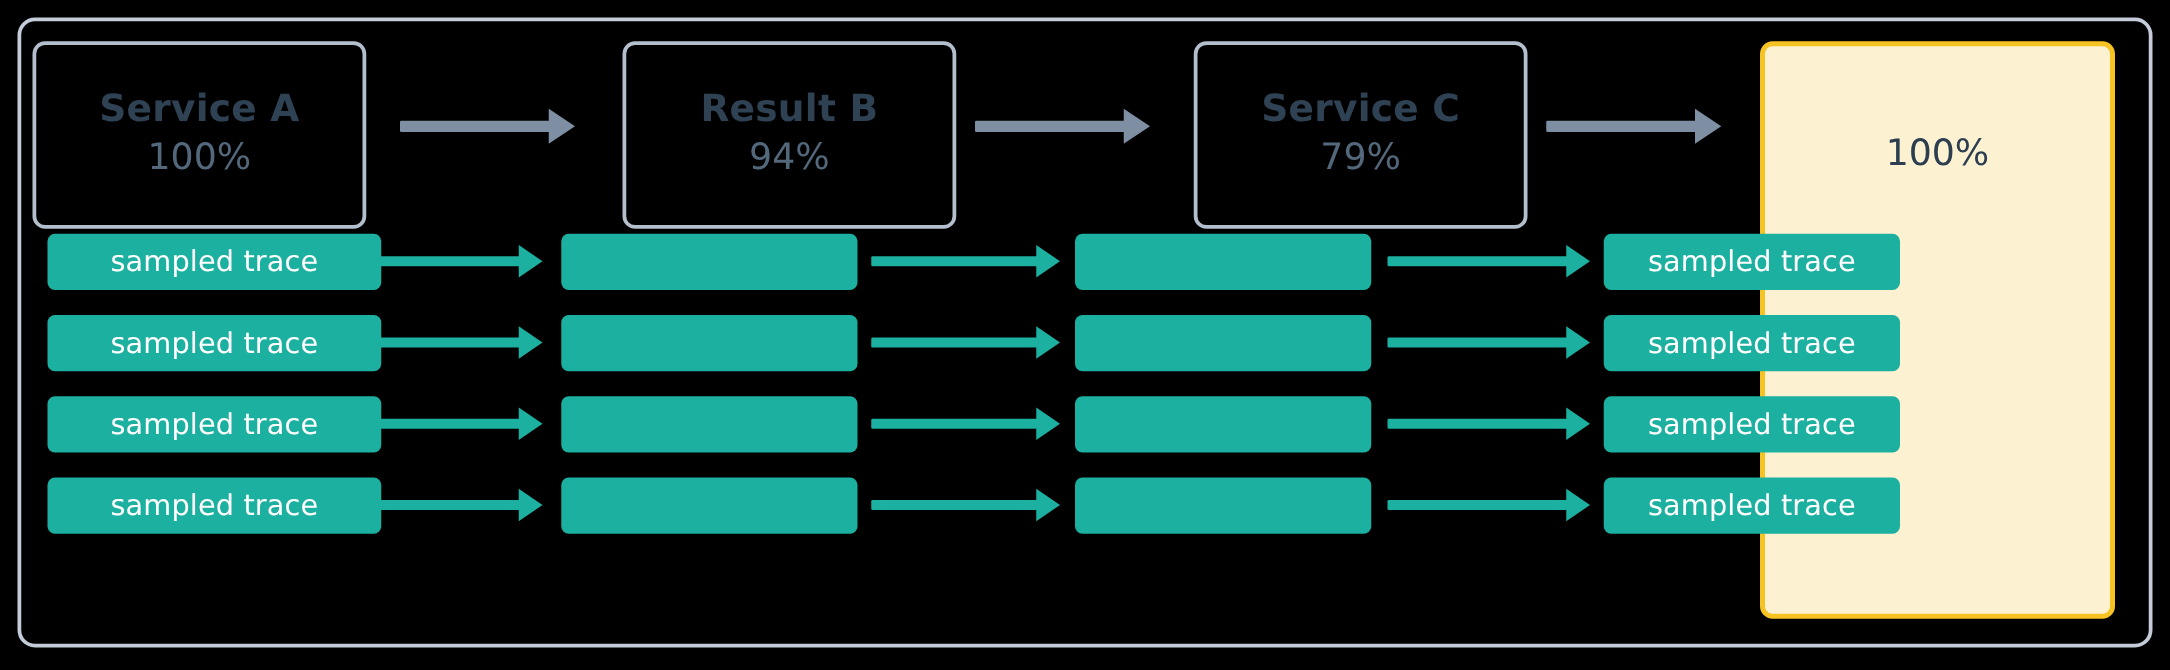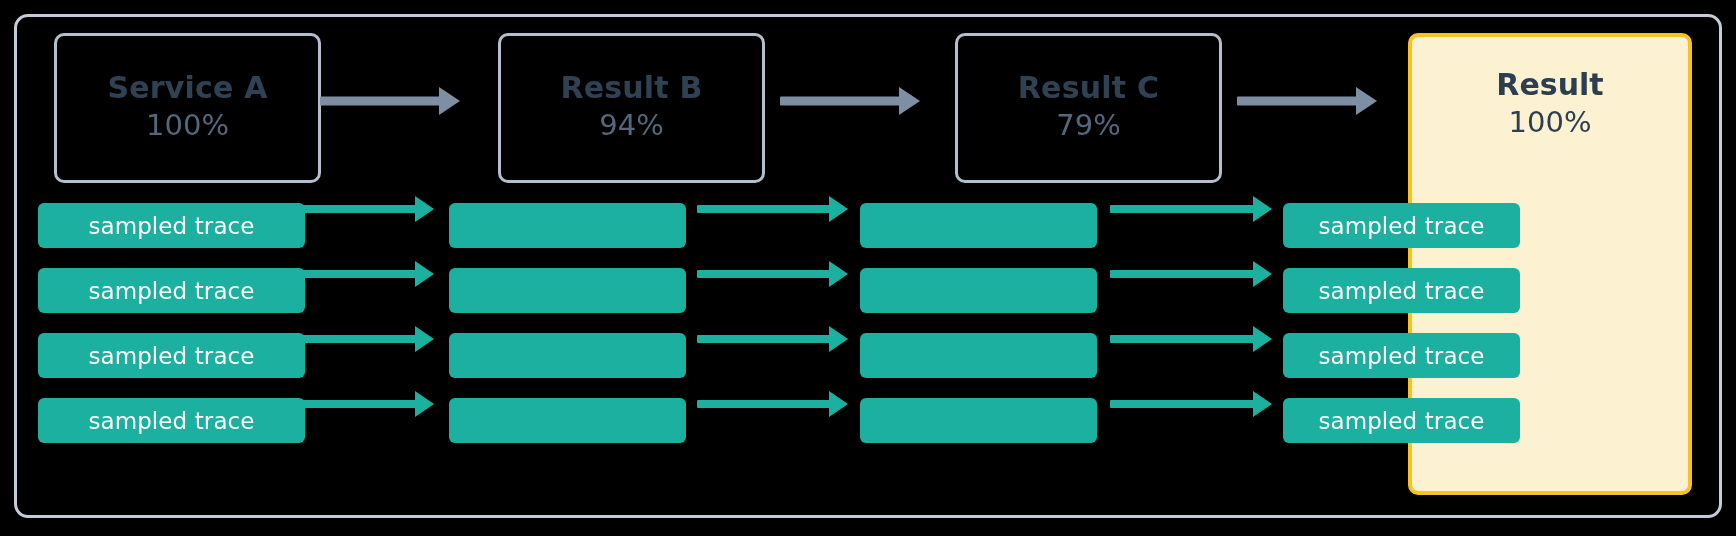--- a/index.html
+++ b/index.html
@@ -60,21 +60,21 @@
     position:absolute;left:0;right:0;top:68px;
     text-align:center;
     font-size:29px;font-weight:400;color:#2c3e50;
   }
 
   
   .trace{
     position:absolute;height:45px;
     background:#1cb0a0;
     border-radius:6px;
-    display:flex;align-items:center;justify-content:center;margin-top:16px;
+    display:flex;align-items:center;justify-content:center;
   }
   .trace-label{
     font-size:23px;color:#ffffff;font-weight:400;letter-spacing:.1px;
   }
 
   
   .arrow{position:absolute;height:0;}
   .arrow .shaft{
     position:absolute;left:0;top:50%;
     transform:translateY(-50%);
@@ -93,37 +93,36 @@
   .arrow.teal .head{border-left:19px solid #1cb0a0;
     border-top:13px solid transparent;border-bottom:13px solid transparent;}
 </style>
 </head>
 <body>
 
 <div id="stage">
 
   <div class="outer-frame"></div>
 
-  <div class="svc-box" style="left:54px;width:267px;">
+  <div class="svc-box" style="left:26px;width:267px;">
     <div class="svc-title">Service A</div>
     <div class="svc-pct">100%</div>
   </div>
 
   <div class="svc-box" style="left:498px;width:267px;">
     <div class="svc-title">Result B</div>
     <div class="svc-pct">94%</div>
   </div>
 
   <div class="svc-box" style="left:955px;width:267px;">
-    <div class="svc-title">Result C</div>
+    <div class="svc-title">Service C</div>
     <div class="svc-pct">79%</div>
   </div>
 
   <div class="result-panel">
-    <div class="result-title">Result</div>
     <div class="result-pct">100%</div>
   </div>
 
   <div class="arrow gray" style="left:320px;top:101px;width:140px;">
     <div class="shaft" style="width:120px;"></div>
     <div class="head" style="left:119px;"></div>
   </div>
   <div class="arrow gray" style="left:780px;top:101px;width:140px;">
     <div class="shaft" style="width:120px;"></div>
     <div class="head" style="left:119px;"></div>

